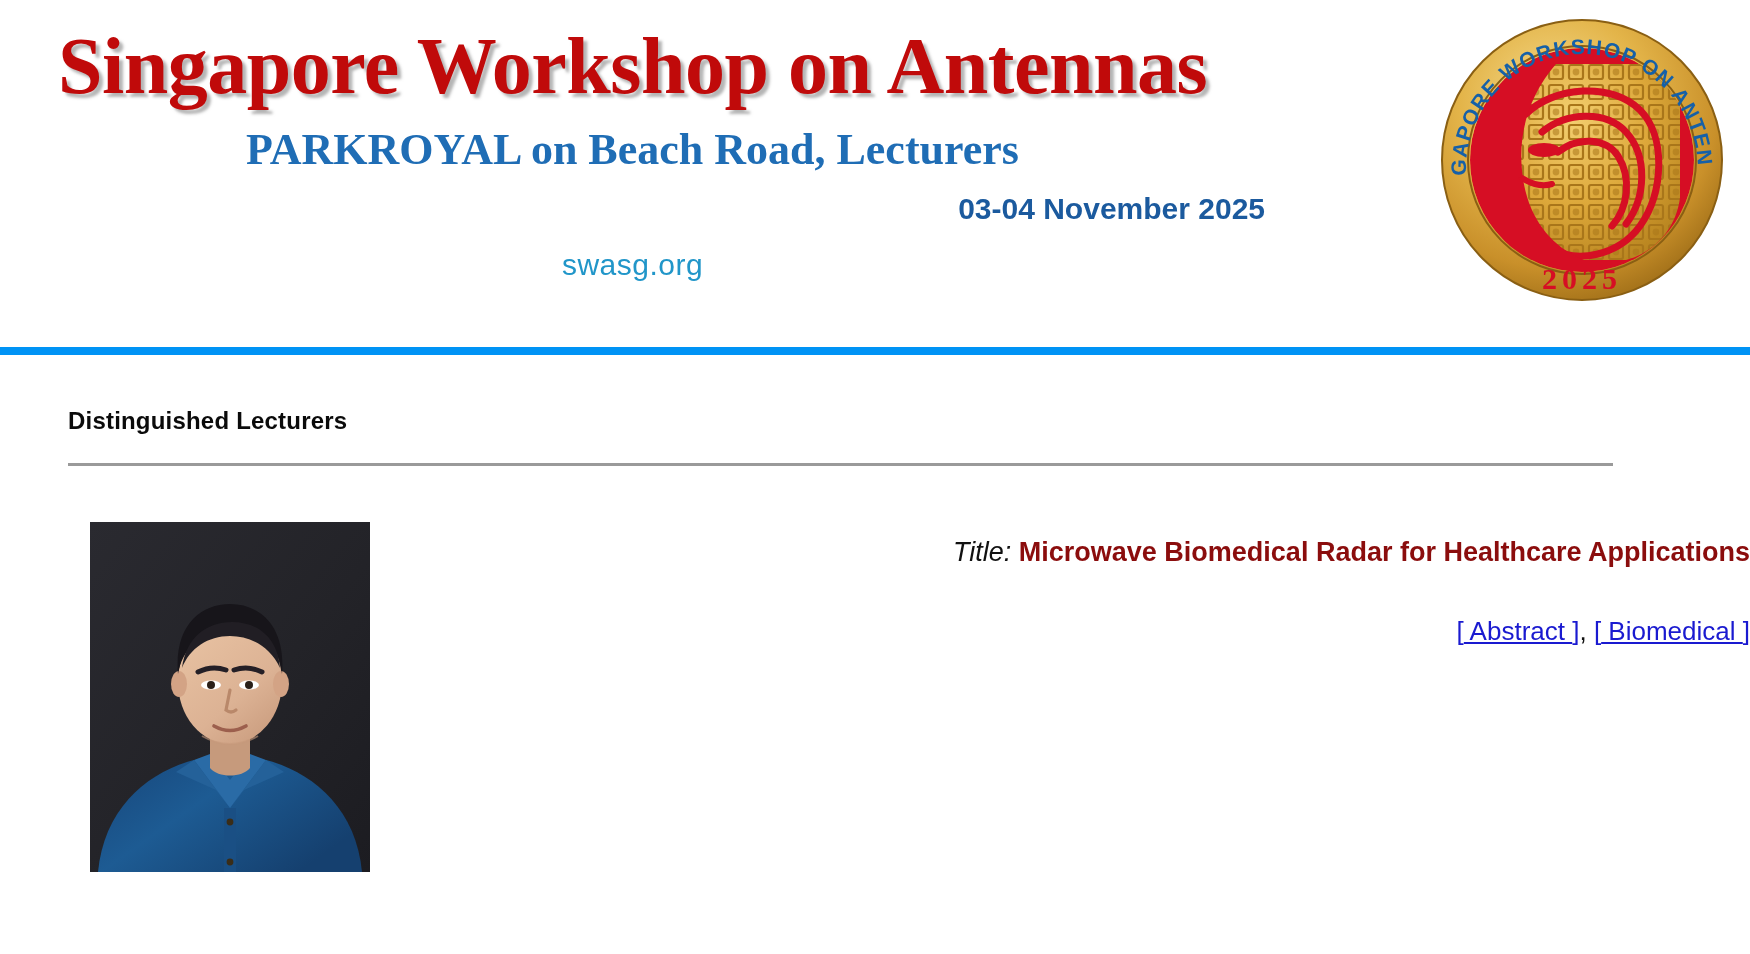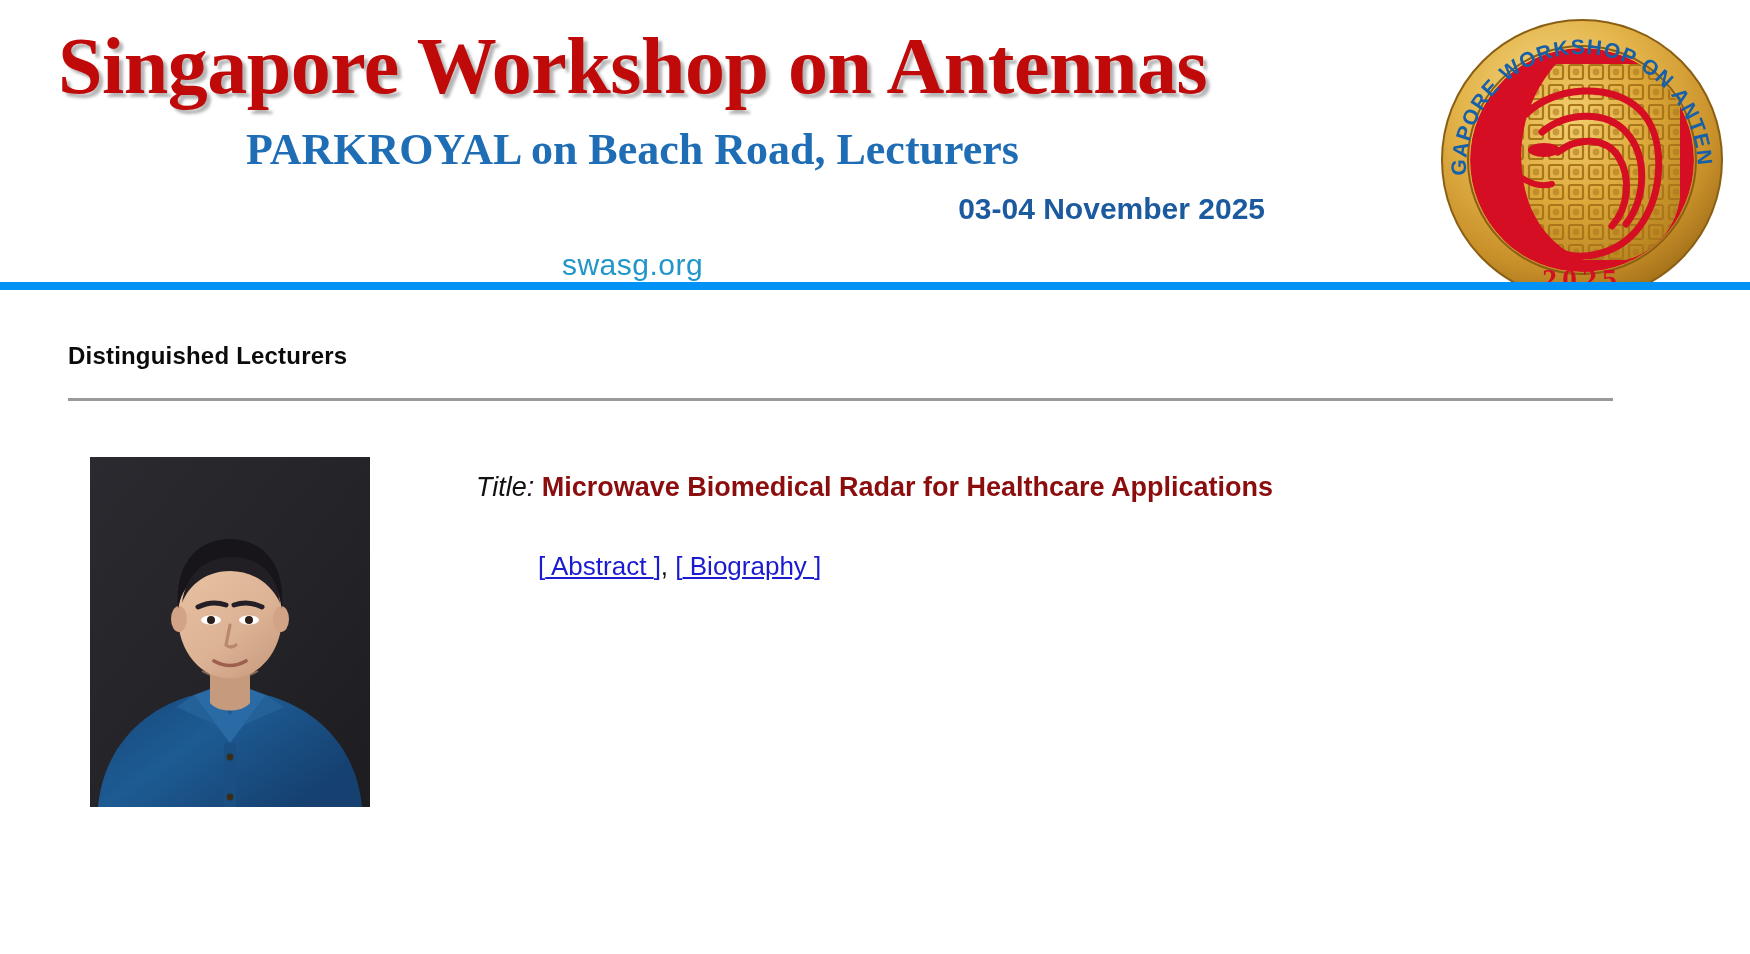--- a/index.html
+++ b/index.html
@@ -13,21 +13,21 @@
     height: 954px;
     overflow: hidden;
     font-family: "Liberation Sans", sans-serif;
     -webkit-font-smoothing: antialiased;
   }
 
   
   .banner {
     position: relative;
     width: 1750px;
-    height: 282px;
+    height: 347px;
     background: #ffffff;
     overflow: hidden;
   }
   .banner-text {
     position: absolute;
     left: 0;
     top: 0;
     width: 1265px;
     text-align: center;
   }
@@ -106,20 +106,21 @@
     margin: 28px 0 0 68px;
     width: 1545px;
     height: 3px;
     background: #9a9a9a;
   }
 
   .lecturer-row {
     display: flex;
     align-items: flex-start;
     margin-top: 56px;
+    text-align: right;
   }
   .photo-cell {
     width: 280px;
     margin-left: 90px;
     flex: 0 0 auto;
   }
   .photo {
     width: 280px;
     height: 350px;
     display: block;
@@ -327,18 +328,18 @@
 
     <div class="info-cell">
 
       <div class="line-title">
         <span class="lbl">Title:</span>
         <span class="title-val">Microwave Biomedical Radar for Healthcare Applications</span>
       </div>
 
 
       <div class="line-links">
-        <a href="#"><span class="brk">[</span><span class="inner"> Abstract </span><span class="brk">]</span></a><span class="links-sep">, </span><a href="#"><span class="inner">[</span><span class="inner"> Biography </span><span class="brk">]</span></a>
+        <a href="#"><span class="brk">[</span><span class="inner"> Abstract </span><span class="brk">]</span></a><span class="links-sep">, </span><a href="#"><span class="inner">[</span><span class="inner"> Biomedical </span><span class="brk">]</span></a>
       </div>
 
     </div>
   </div>
 </div>
 
 </body></html>

